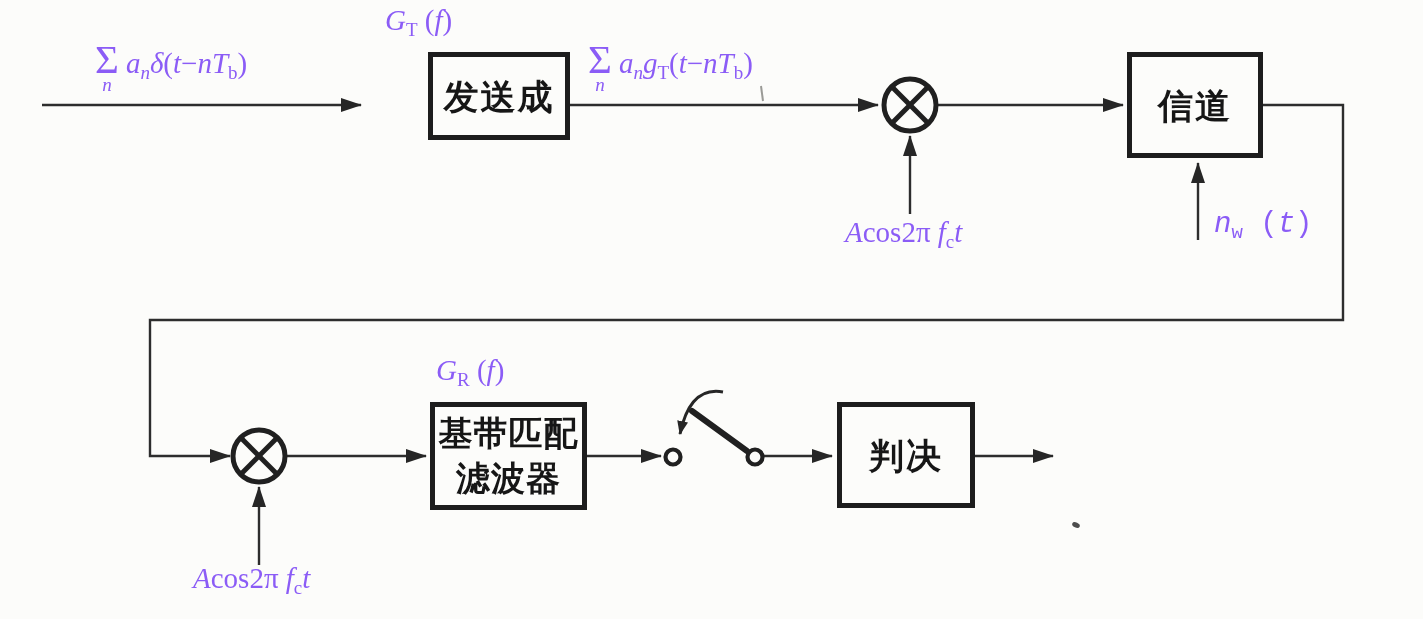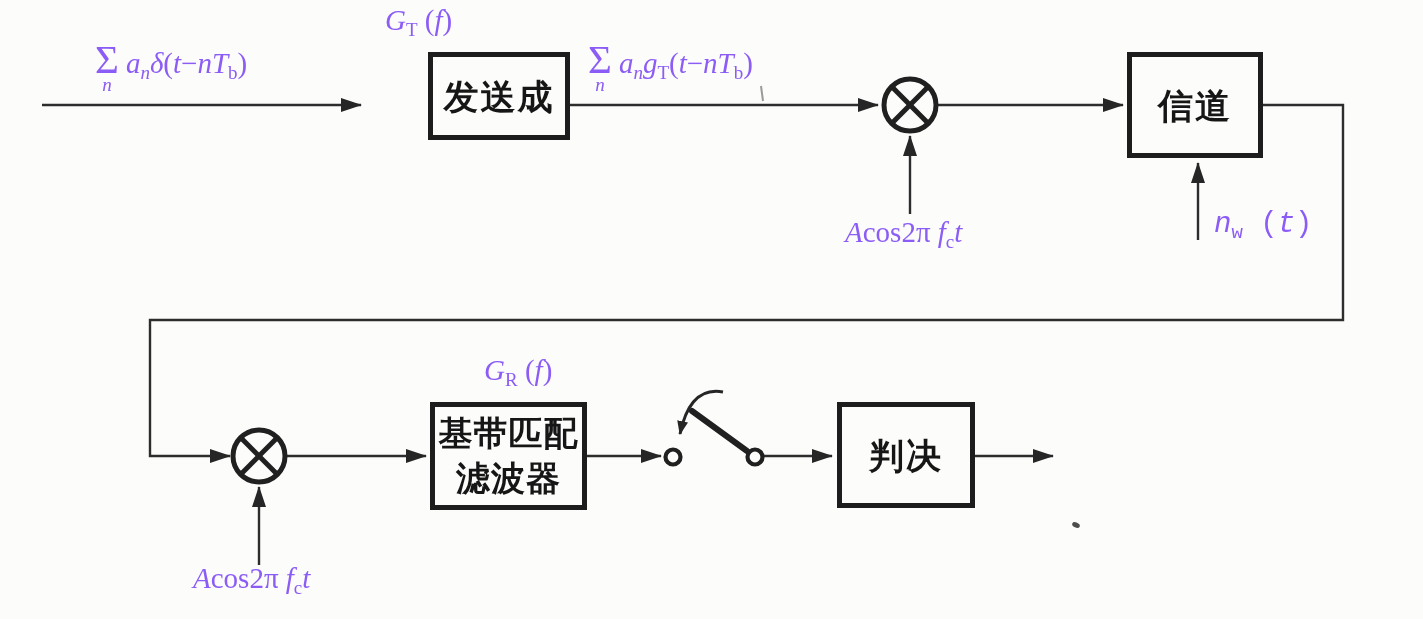--- a/index.html
+++ b/index.html
@@ -95,16 +95,16 @@
         <span class="stack-top">Σ</span>
         <span class="stack-bot">n</span>
       </span><span class="seg-i">a</span><span class="seg-subi">n</span><span class="seg-i">δ</span><span class="seg-n">(</span><span class="seg-i">t</span><span class="seg-n">−</span><span class="seg-i">n</span><span class="seg-i">T</span><span class="seg-sub">b</span><span class="seg-n">)</span></div>
   <div class="math" style="left:385px;top:4px;"><span class="seg-i">G</span><span class="seg-sub">T</span><span class="seg-n"> (</span><span class="seg-i">f</span><span class="seg-n">)</span></div>
   <div class="math" style="left:588px;top:42px;"><span class="stack">
         <span class="stack-top">Σ</span>
         <span class="stack-bot">n</span>
       </span><span class="seg-i">a</span><span class="seg-subi">n</span><span class="seg-i">g</span><span class="seg-sub">T</span><span class="seg-n">(</span><span class="seg-i">t</span><span class="seg-n">−</span><span class="seg-i">n</span><span class="seg-i">T</span><span class="seg-sub">b</span><span class="seg-n">)</span></div>
   <div class="math" style="left:845px;top:216px;"><span class="seg-i">A</span><span class="seg-n">cos2π </span><span class="seg-i">f</span><span class="seg-sub">c</span><span class="seg-i">t</span></div>
   <div class="math" style="left:1214px;top:208px;font-family:Liberation Mono, monospace;"><span class="seg-i">n</span><span class="seg-sub">w</span><span class="seg-n"> (</span><span class="seg-i">t</span><span class="seg-n">)</span></div>
-  <div class="math" style="left:484px;top:354px;"><span class="seg-i">G</span><span class="seg-sub">R</span><span class="seg-n"> (</span><span class="seg-i">f</span><span class="seg-n">)</span></div>
+  <div class="math" style="left:436px;top:354px;"><span class="seg-i">G</span><span class="seg-sub">R</span><span class="seg-n"> (</span><span class="seg-i">f</span><span class="seg-n">)</span></div>
   <div class="math" style="left:193px;top:562px;"><span class="seg-i">A</span><span class="seg-n">cos2π </span><span class="seg-i">f</span><span class="seg-sub">c</span><span class="seg-i">t</span></div>
 
 </div>
 
 </body></html>

